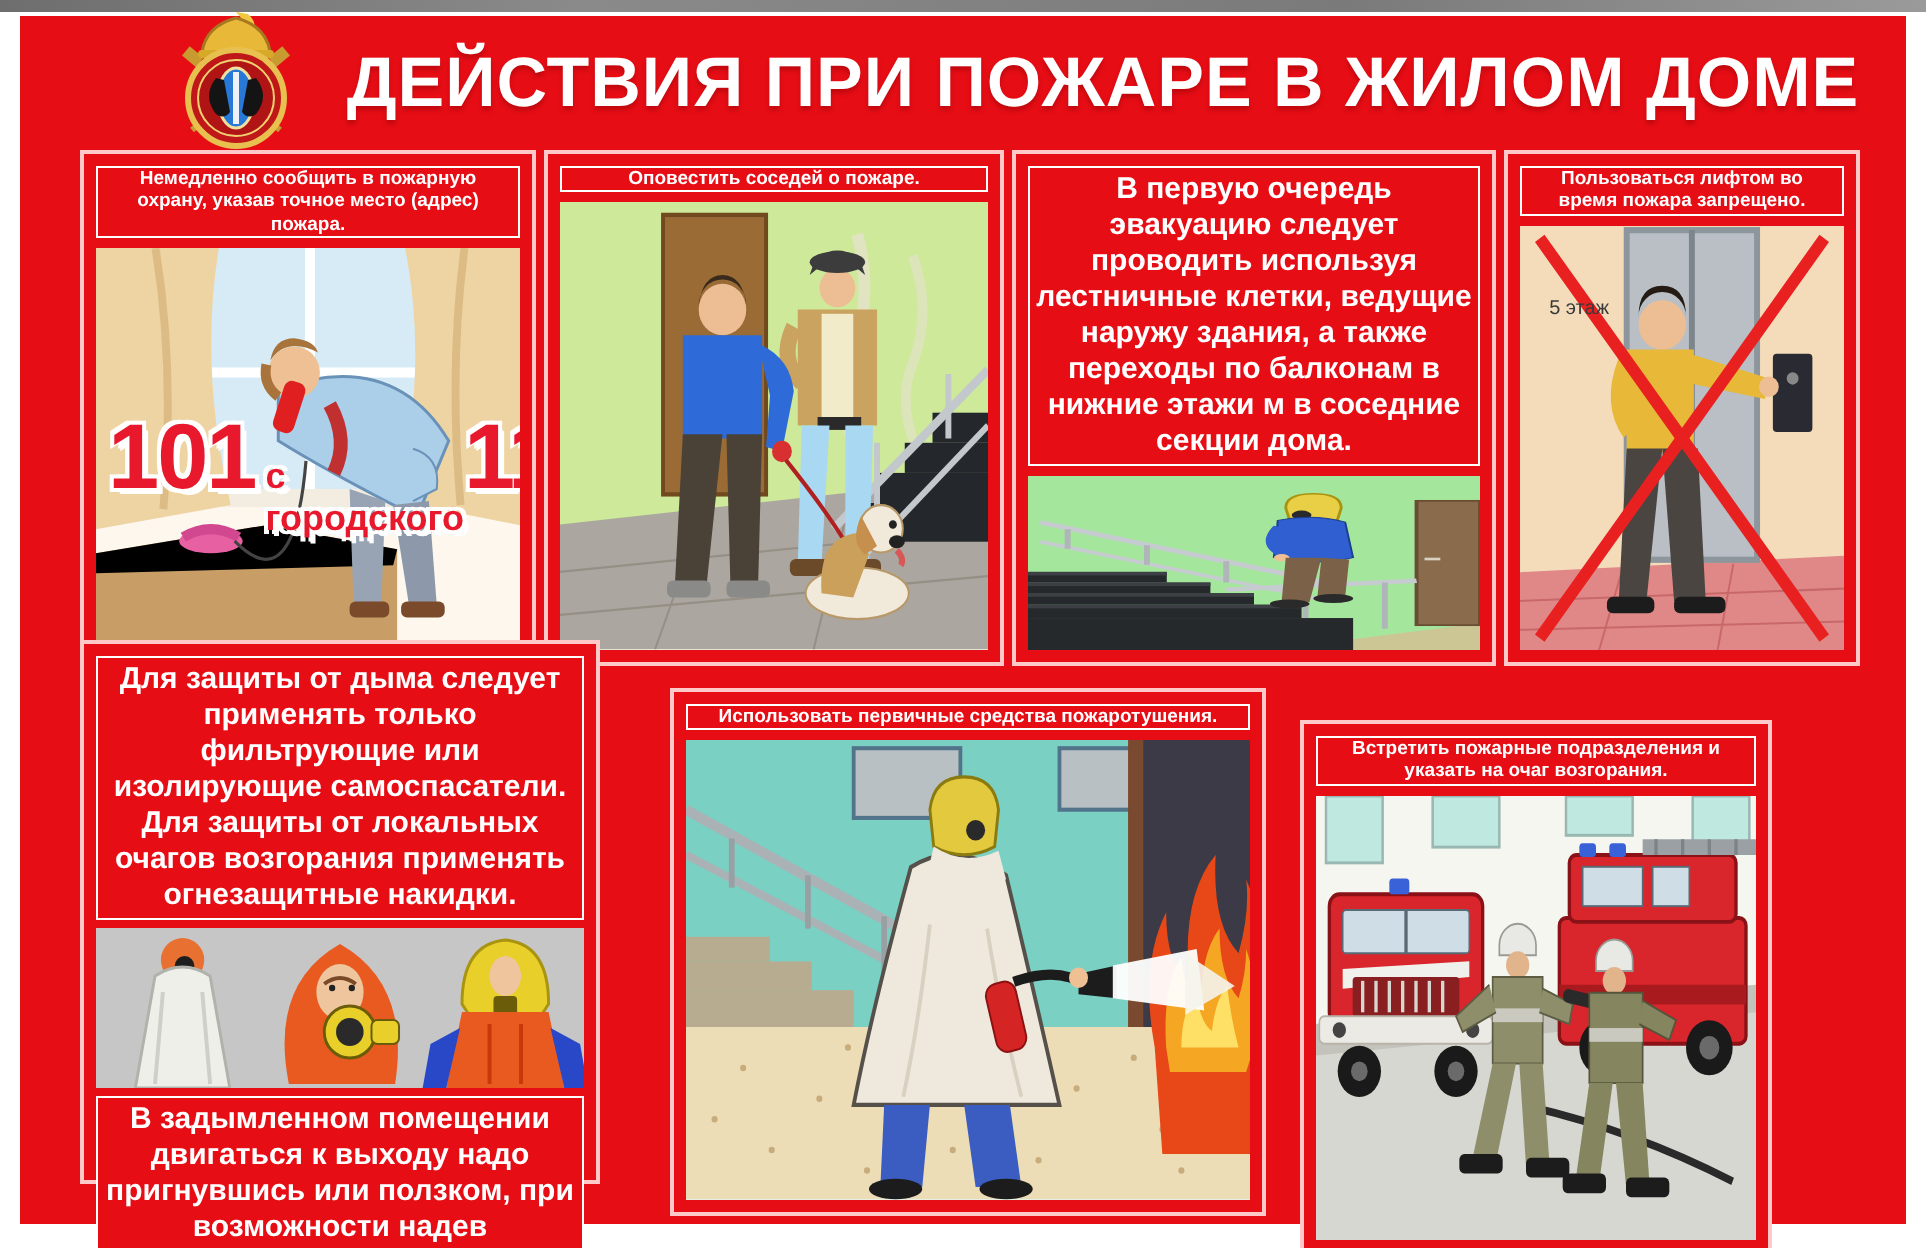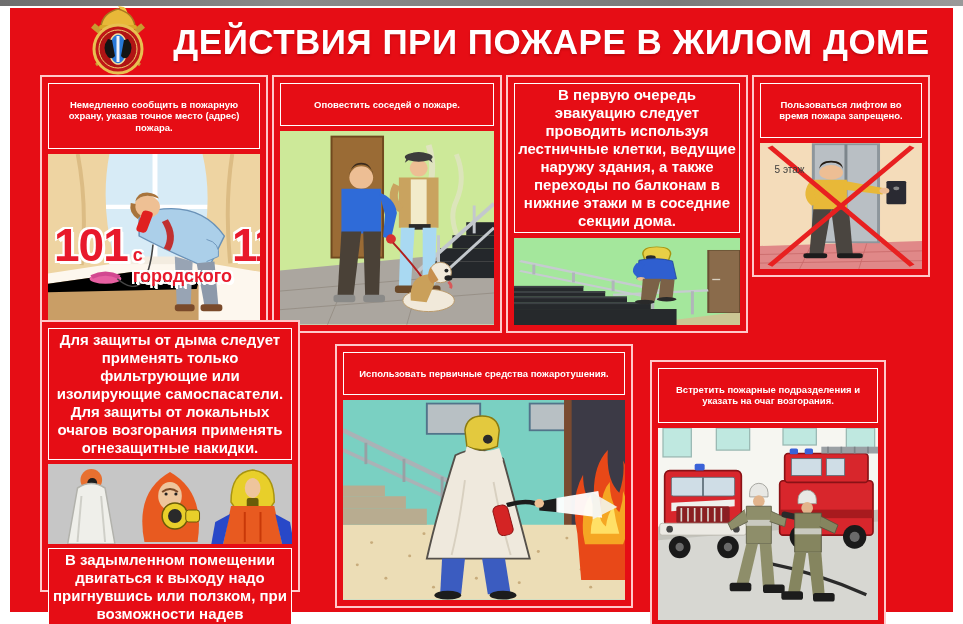--- a/index.html
+++ b/index.html
@@ -12,29 +12,29 @@
   
   #emblem { position:absolute; left:78px; top:-3px; width:60px; height:70px; z-index:3; }
   #title { position:absolute; left:130px; right:18px; top:14px; text-align:center;
     color:#ffffff; font-weight:bold; font-size:35px; letter-spacing:0.5px; white-space:nowrap;
     text-shadow:0 2px 2px rgba(120,0,0,0.35);padding-left:28px; }
 
   
   .panel { position:absolute; border:2px solid #ffc9c9; background:#e60d15; padding:6px;
     display:flex; flex-direction:column; }
   .caption { border:1px solid #ffffff; background:#e60d15; color:#ffffff; font-weight:bold;
-    font-size:9.5px; line-height:1.2; text-align:center; padding:15px 5px; flex:0 0 auto; }
+    font-size:9.5px; line-height:1.2; text-align:center; padding:0 5px; flex:0 0 auto; }
   .caption.small { font-size:15px; padding:2px 3px; }
   .illus { flex:1 1 auto; margin-top:5px; position:relative; overflow:hidden; background:#ffffff; }
   .illus svg { width:100%; height:100%; display:block; }
 
   #panel-call      { left:30px;  top:67px;  width:228px; height:258px; }
   #panel-notify    { left:262px; top:67px;  width:230px; height:258px; }
   #panel-evacuate  { left:496px; top:67px;  width:242px; height:258px; }
-  #panel-elevator  { left:742px; top:67px;  width:178px; height:202px; }
+  #panel-elevator  { left:742px; top:67px;  width:178px; height:258px; }
   #panel-protect   { left:30px;  top:312px; width:260px; height:272px; }
   #panel-extinguish{ left:325px; top:336px; width:298px; height:264px; }
   #panel-meet      { left:640px; top:332px; width:236px; height:268px;margin-top:20px; }
 
   
   #numbers { position:absolute; left:6px; right:2px; top:42%; bottom:2%;
     display:flex; flex-direction:row; justify-content:space-between; pointer-events:none; }
   .numrow { display:flex; align-items:baseline; gap:5px; color:#e8192c; font-weight:bold;
     text-shadow:-2px -2px 0 #fff, 2px -2px 0 #fff, -2px 2px 0 #fff, 2px 2px 0 #fff, 3px 3px 0 #fff; }
   .bignum { font-size:46px; line-height:0.85; letter-spacing:-1px; }

